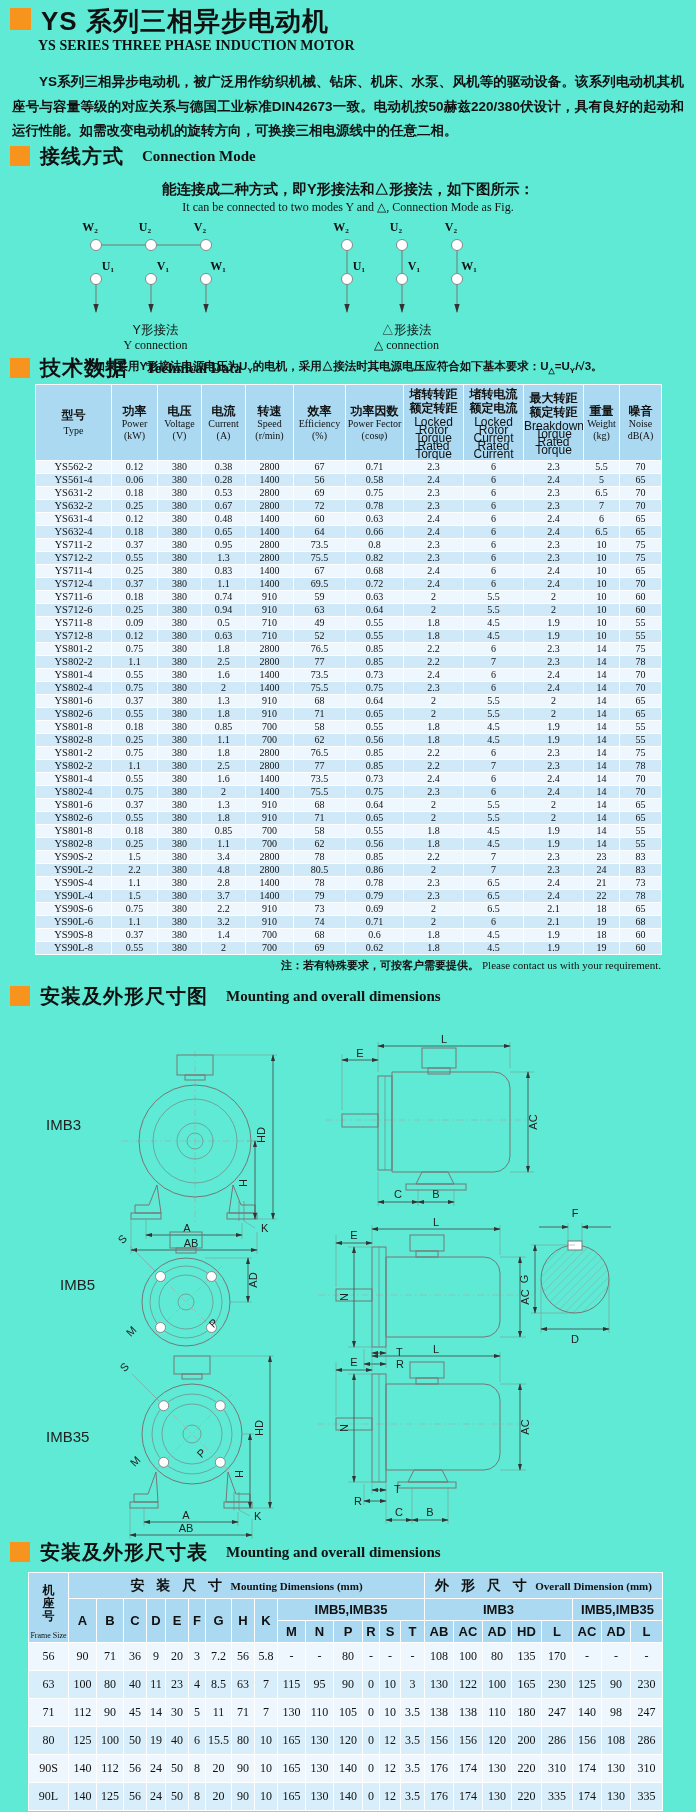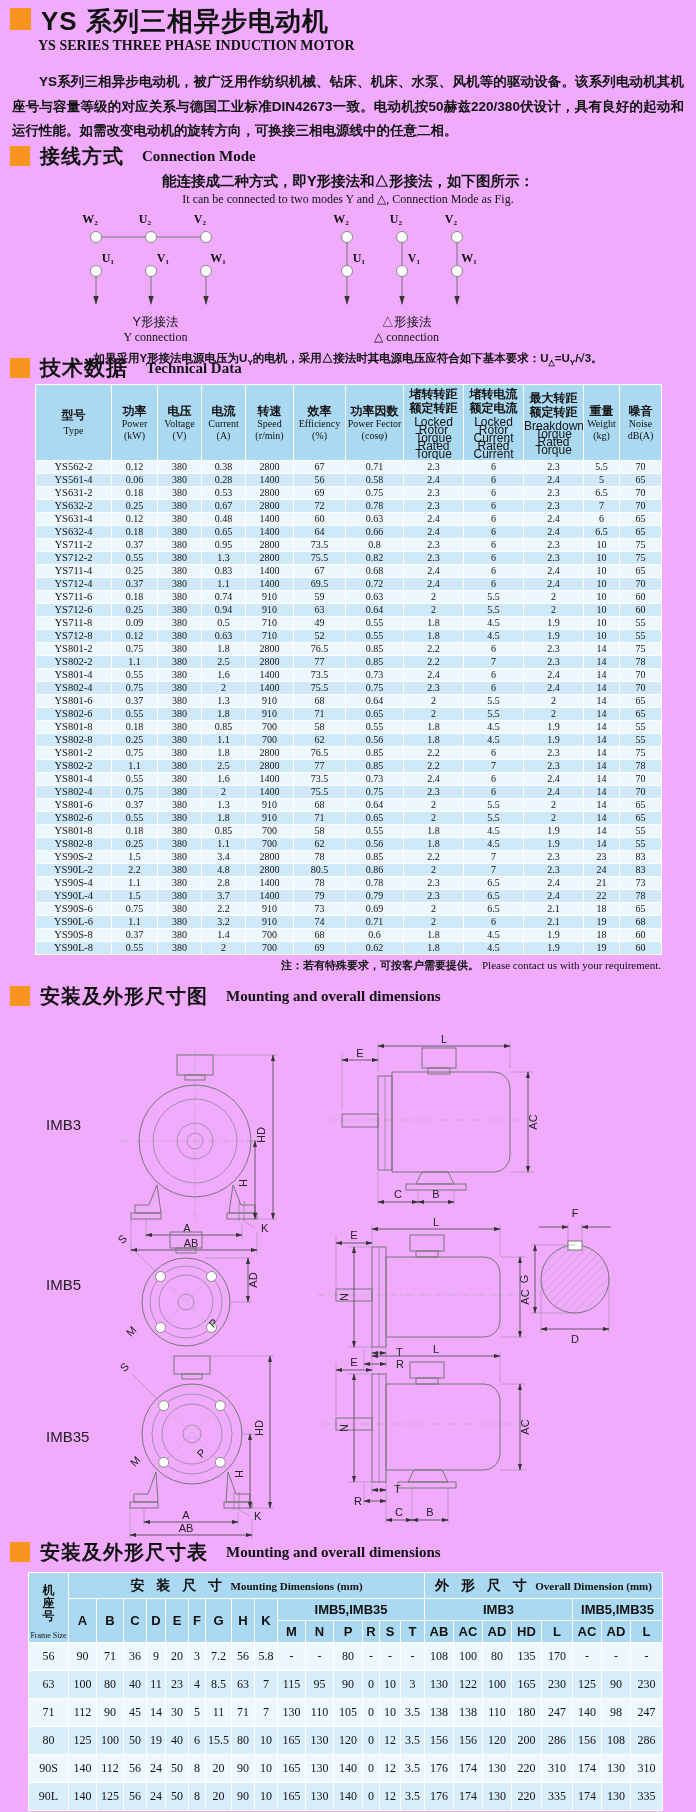--- a/index.html
+++ b/index.html
@@ -1,31 +1,31 @@
 <!DOCTYPE html>
 <html><head>
 <meta charset="utf-8">
 <style>
   html,body{margin:0;padding:0;background:#fff;}
-  .page{position:relative;width:696px;height:1812px;background:#f0abfc;overflow:hidden;
+  .page{position:relative;width:696px;height:1812px;background:#5eead4;overflow:hidden;
         font-family:"Liberation Sans",sans-serif;color:#111;}
   .abs{position:absolute;}
 
   
   .sec-head{display:flex;align-items:flex-start;gap:10px;padding-left:10px;}
   .sq{width:20px;height:20px;background:#f7941d;flex:0 0 auto;margin-top:2px;}
   .sec-cn{font-size:20px;font-weight:bold;letter-spacing:1px;line-height:24px;}
   .sec-en{font-family:"Liberation Serif",serif;font-weight:bold;font-size:15px;line-height:24px;margin-left:8px;}
   .title-cn{font-size:26px;font-weight:bold;line-height:30px;letter-spacing:1px;}
   .title-en{font-family:"Liberation Serif",serif;font-weight:bold;font-size:14px;margin-left:38px;margin-top:2px;}
 
   .intro{font-size:13.5px;font-weight:bold;line-height:24.5px;text-indent:2em;text-align:justify;}
 
   
-  .conn-desc-cn{text-align:center;font-size:14.5px;font-weight:bold;margin-top:4px;}
+  .conn-desc-cn{text-align:center;font-size:14.5px;font-weight:bold;margin-top:12px;}
   .conn-desc-en{text-align:center;font-family:"Liberation Serif",serif;font-size:12px;margin-top:1px;}
   .diagrams{display:flex;gap:36px;margin:4px 0 0 48px;}
   .diag{width:215px;text-align:center;}
   .cap-cn{font-size:12.5px;font-weight:normal;line-height:15px;}
   .cap-en{font-family:"Liberation Serif",serif;font-size:12px;line-height:14px;}
   .conn-note{text-align:center;font-size:11.5px;font-weight:bold;margin-top:7px;}
   .conn-note sub{font-size:8px;}
 
   
   table.tech{border-collapse:collapse;table-layout:fixed;width:626px;margin:4px 0 0 35px;}
@@ -875,21 +875,21 @@
         <line class="ext" x1="52" y1="44" x2="8" y2="44"></line>
         <line class="ext" x1="52" y1="112" x2="8" y2="112"></line>
         <line class="dim" x1="12" y1="44" x2="12" y2="112" marker-start="url(#ar)" marker-end="url(#ar)"></line>
         <text class="dl" x="5" y="78" text-anchor="middle" transform="rotate(-90 5 78)">G</text>
         <line class="ext" x1="18" y1="78" x2="18" y2="132"></line>
         <line class="ext" x1="86" y1="78" x2="86" y2="132"></line>
         <line class="dim" x1="18" y1="128" x2="86" y2="128" marker-start="url(#ar)" marker-end="url(#ar)"></line>
         <text class="dl" x="52" y="142" text-anchor="middle">D</text>
       </svg>
 
-      <div class="abs fig-label" style="top:268px;left:46px;text-align:right;">IMB5</div>
+      <div class="abs fig-label" style="top:268px;left:60px;text-align:right;">IMB5</div>
 
       <svg class="abs fig" style="top:222px;left:112px;" width="152" height="130" viewBox="0 0 152 130">
         <rect class="ln" x="58" y="2" width="32" height="16"></rect>
         <rect class="ln" x="64" y="18" width="20" height="5"></rect>
         <circle class="ln" cx="74" cy="72" r="44"></circle>
         <circle class="ln thin" cx="74" cy="72" r="36"></circle>
         <circle class="ln thin" cx="74" cy="72" r="27"></circle>
         <circle class="ln thin" cx="74" cy="72" r="8"></circle>
         <line class="cl" x1="38" y1="36" x2="110" y2="108"></line>
         <line class="cl" x1="110" y1="36" x2="38" y2="108"></line>

